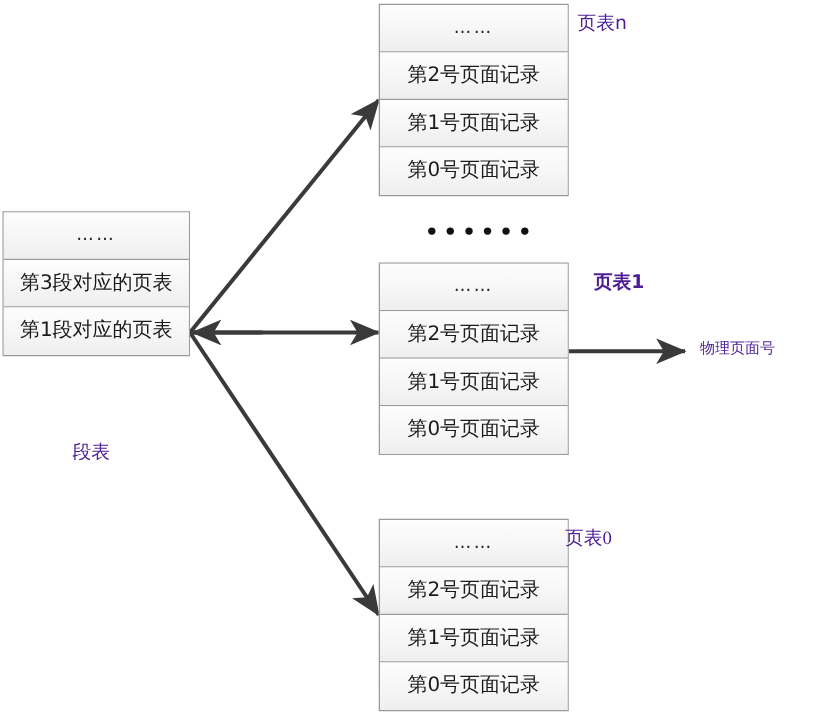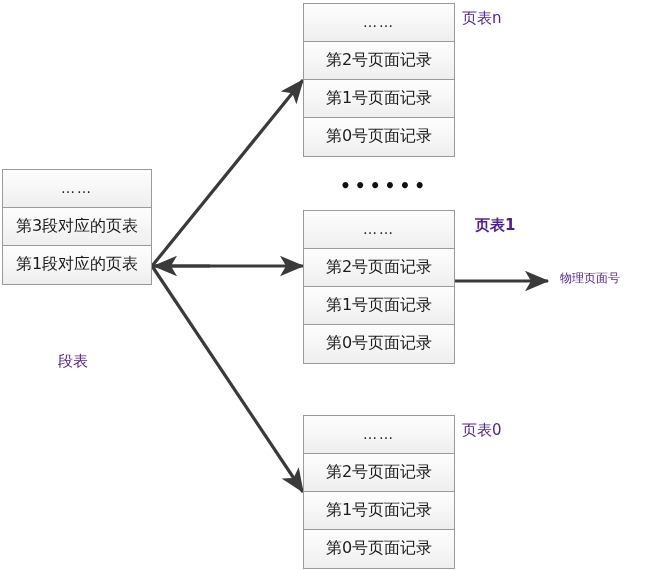--- a/index.html
+++ b/index.html
@@ -55,21 +55,21 @@
   
   .caption {
     position: absolute;
     font-size: 15px;
     color: #4c1d95;
     white-space: nowrap;
   }
   #caption-seg      { left: 58px;  top: 352px; }
   #caption-pt-n     { left: 462px; top: 9px; }
   #caption-pt-1     { left: 475px; top: 216px; font-weight: bold; }
-  #caption-pt-0     { left: 462px; top: 421px; }
+  #caption-pt-0     { left: 452px; top: 421px; font-family: Liberation Serif, serif; }
   #caption-physical { left: 560px; top: 270px; font-size: 12px; }
 
   
   #mid-ellipsis {
     position: absolute;
     left: 340px;
     top: 176px;
     font-size: 17px;
     font-weight: bold;
     letter-spacing: 4px;

